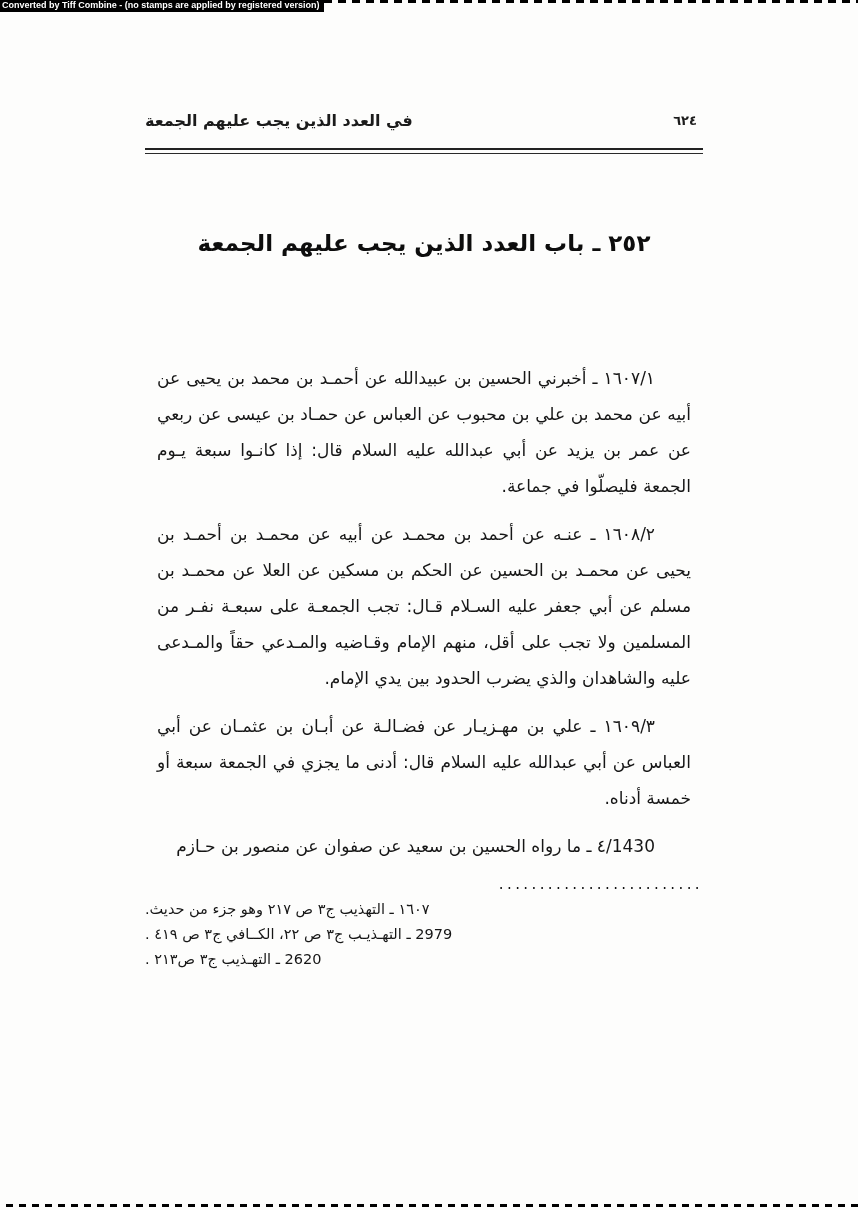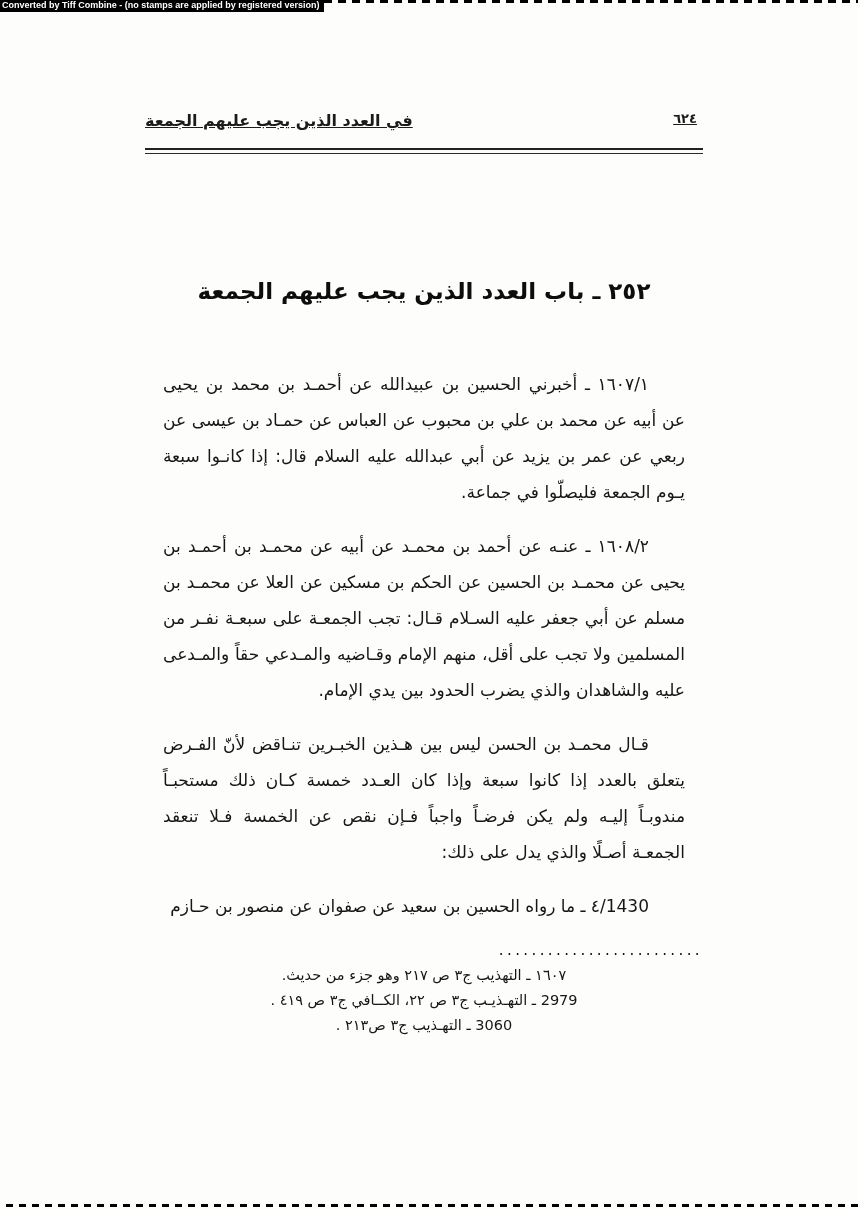--- a/index.html
+++ b/index.html
@@ -50,23 +50,22 @@
     background: repeating-linear-gradient(to right, #000 0 7px, transparent 7px 13px);
   }
   
   .page-header {
     position: absolute;
     top: 111px;
     left: 145px;
     width: 558px;
     display: flex;
     justify-content: space-between;
-    align-items: flex-start;
+    align-items: center;
     direction: ltr;
-    text-decoration: underline;
   }
   .running-title {
     font-size: 16px;
     font-weight: 700;
     direction: rtl;
   }
   .page-number {
     font-size: 13px;
     font-weight: 600;
     direction: rtl;
@@ -85,52 +84,51 @@
   .chapter-title {
     position: absolute;
     top: 230px;
     left: 145px;
     width: 558px;
     direction: rtl;
     text-align: center;
     font-size: 23px;
     font-weight: 800;
     color: #0d0d0d;
-    margin-top: 48px;
   }
   
   .body-col {
     position: absolute;
     top: 348px;
     left: 145px;
     width: 558px;
     direction: rtl;
     font-size: 17px;
     line-height: 36px;
     color: #161616;
   }
   .body-col p {
-    margin: 18px;
+    margin: 12px;
     text-align: justify;
     text-indent: 36px;
   }
   .ellipsis-row {
     direction: ltr;
     text-align: right;
     font-size: 15px;
     line-height: 16px;
     letter-spacing: 3.4px;
     margin-top: 4px;
     color: #111;
   }
   .footnotes {
     margin-top: 5px;
     font-size: 14.5px;
     line-height: 25px;
-    text-align: center;
+    text-align: left;
     color: #161616;
   }
   .footnotes div { white-space: nowrap; }
 </style>
 </head>
 <body>
 
 <div class="sheet">
 
   <div class="top-strip">
@@ -143,27 +141,27 @@
     <span class="page-number">٦٢٤</span>
   </div>
 
   <div class="header-rule"></div>
 
   <div class="chapter-title">٢٥٢ ـ باب العدد الذين يجب عليهم الجمعة</div>
 
   <div class="body-col">
     <p>١٦٠٧/١ ـ أخبرني الحسين بن عبيدالله عن أحمـد بن محمد بن يحيى عن أبيه عن محمد بن علي بن محبوب عن العباس عن حمـاد بن عيسى عن ربعي عن عمر بن يزيد عن أبي عبدالله عليه السلام قال: إذا كانـوا سبعة يـوم الجمعة فليصلّوا في جماعة.</p>
     <p>١٦٠٨/٢ ـ عنـه عن أحمد بن محمـد عن أبيه عن محمـد بن أحمـد بن يحيى عن محمـد بن الحسين عن الحكم بن مسكين عن العلا عن محمـد بن مسلم عن أبي جعفر عليه السـلام قـال: تجب الجمعـة على سبعـة نفـر من المسلمين ولا تجب على أقل، منهم الإمام وقـاضيه والمـدعي حقاً والمـدعى عليه والشاهدان والذي يضرب الحدود بين يدي الإمام.</p>
-    <p>قـال محمـد بن الحسن ليس بين هـذين الخبـرين تنـاقض لأنّ الفـرض يتعلق بالعدد إذا كانوا سبعة وإذا كان العـدد خمسة كـان ذلك مستحبـاً مندوبـاً إليـه ولم يكن فرضـاً واجباً فـإن نقص عن الخمسة فـلا تنعقد الجمعـة أصـلًا والذي يدل على ذلك:</p>
+    <p>١٦٠٩/٣ ـ علي بن مهـزيـار عن فضـالـة عن أبـان بن عثمـان عن أبي العباس عن أبي عبدالله عليه السلام قال: أدنى ما يجزي في الجمعة سبعة أو خمسة أدناه.</p>
     <p>1430/٤ ـ ما رواه الحسين بن سعيد عن صفوان عن منصور بن حـازم</p>
 
     <div class="ellipsis-row">.........................</div>
 
     <div class="footnotes">
       <div>١٦٠٧ ـ التهذيب ج٣ ص ٢١٧ وهو جزء من حديث.</div>
       <div>2979 ـ التهـذيـب ج٣ ص ٢٢، الكــافي ج٣ ص ٤١٩ .</div>
-      <div>3060 ـ التهـذيب ج٣ ص٢١٣ .</div>
+      <div>2620 ـ التهـذيب ج٣ ص٢١٣ .</div>
     </div>
   </div>
 
   <div class="bottom-dashes"></div>
 
 </div>
 
 </body></html>

